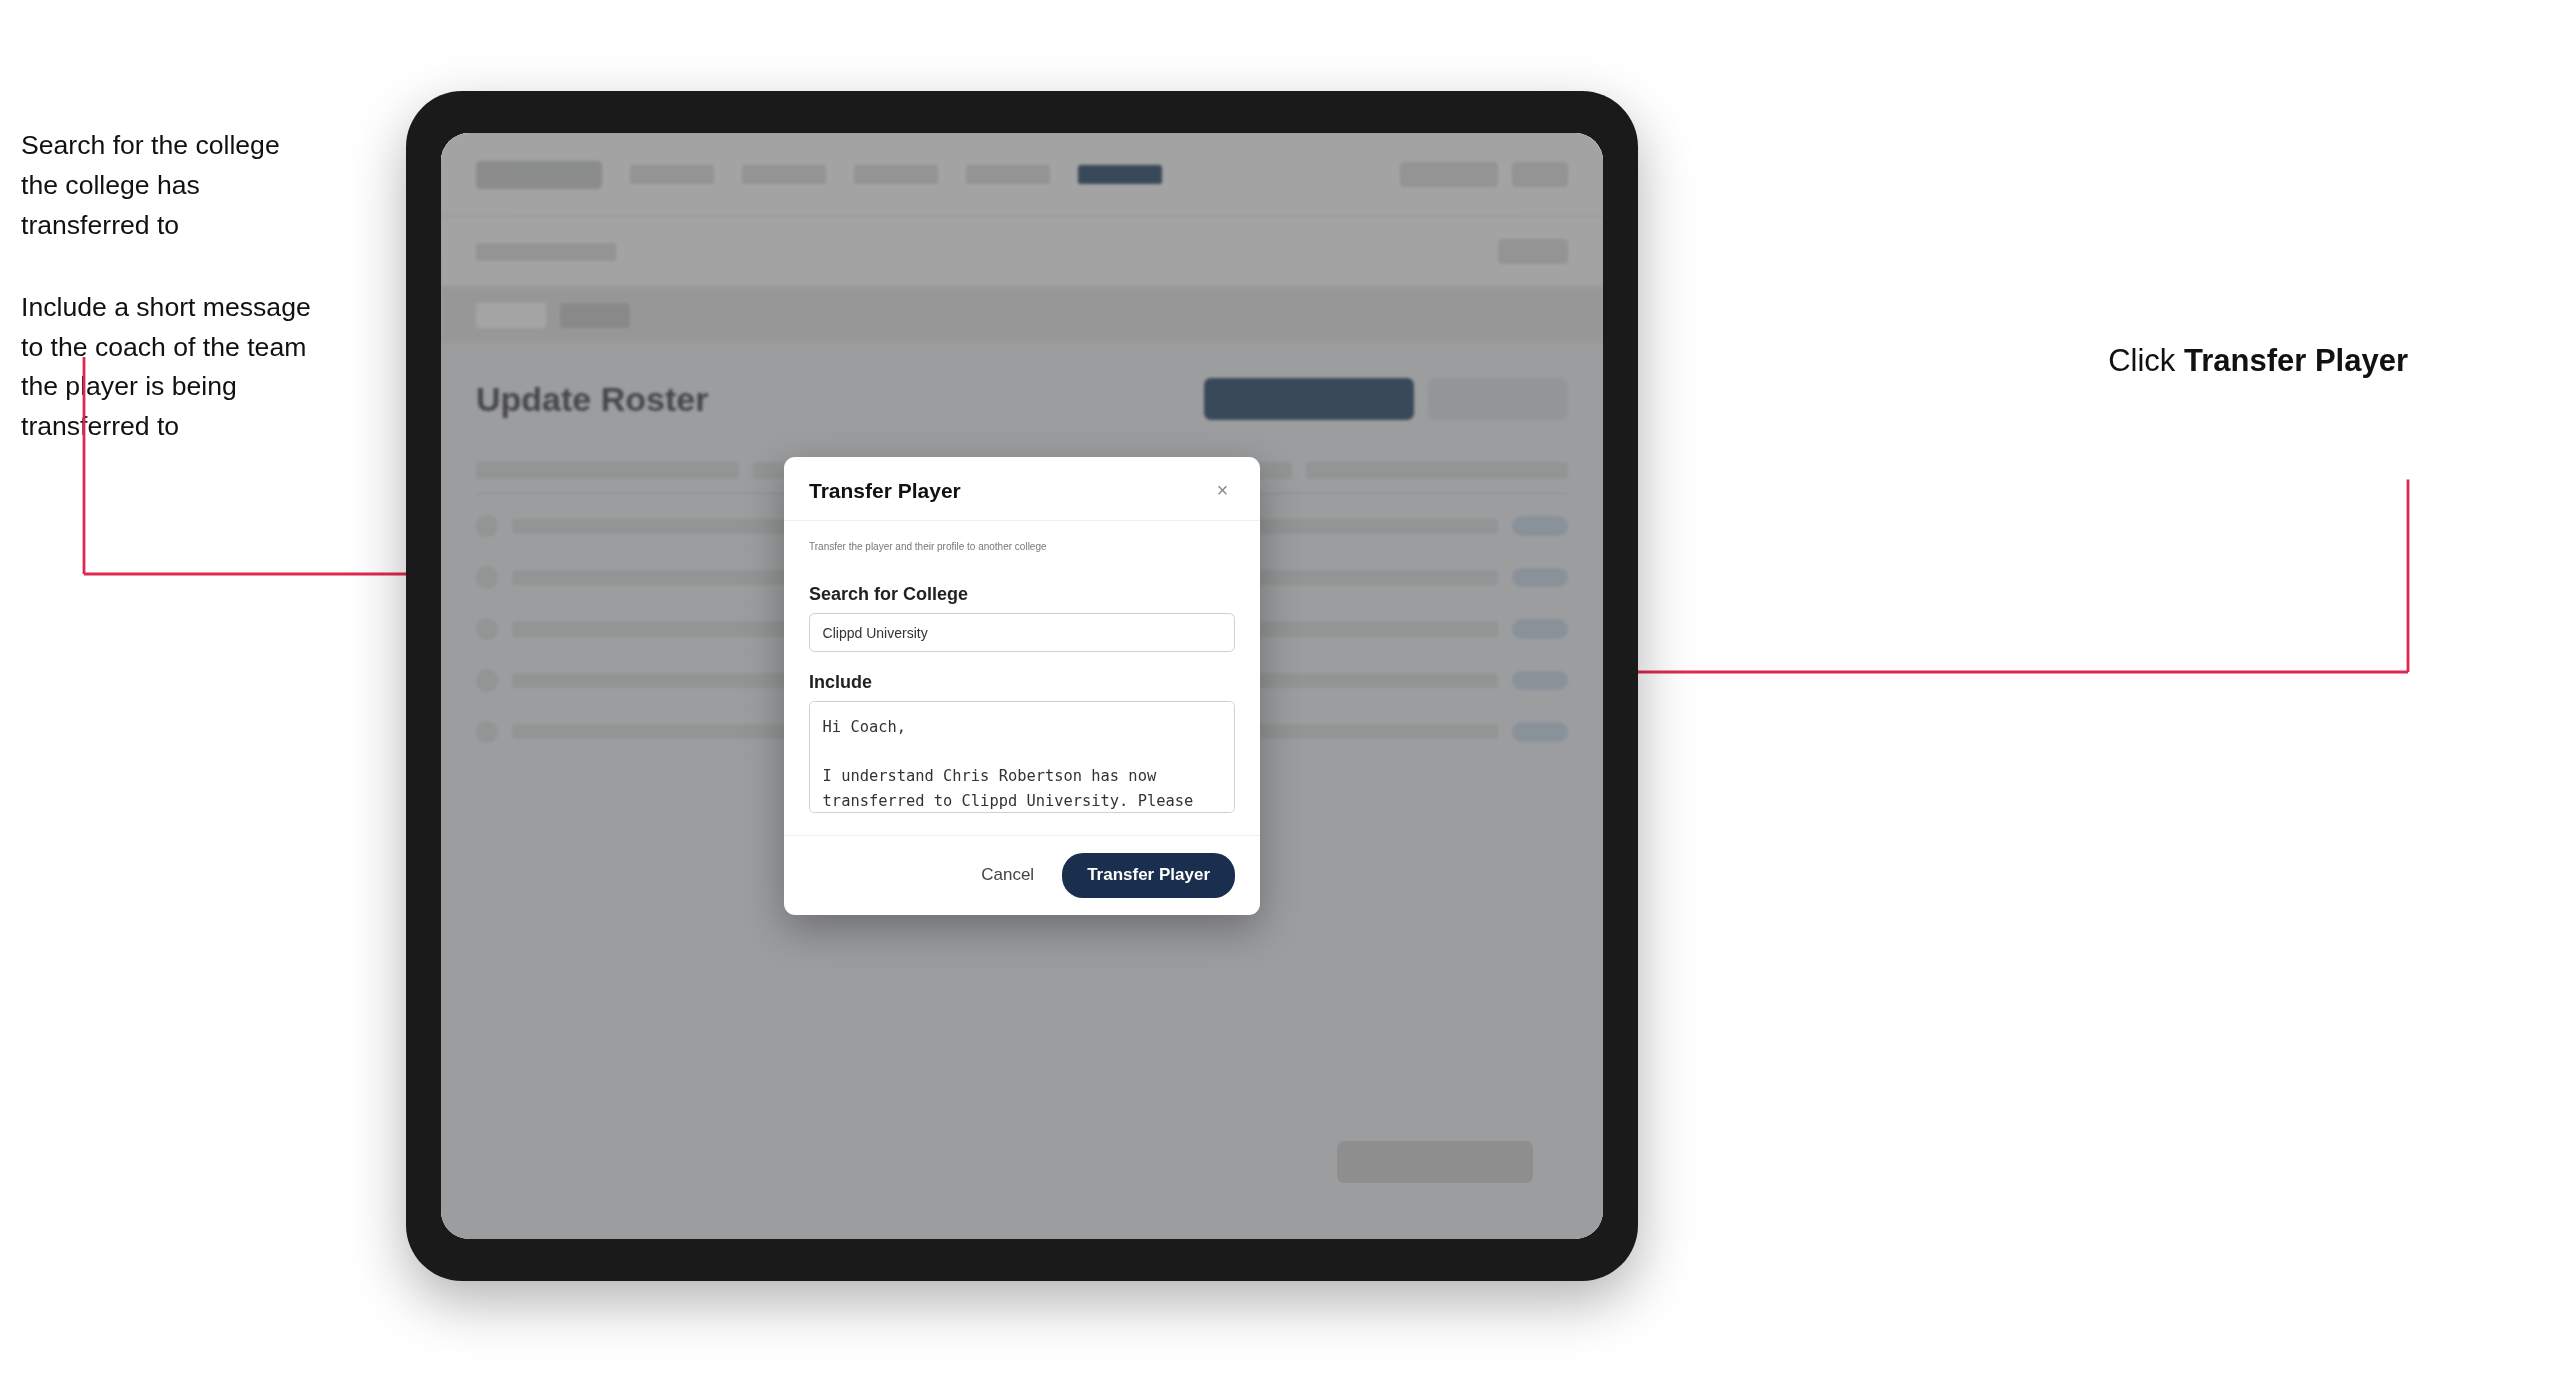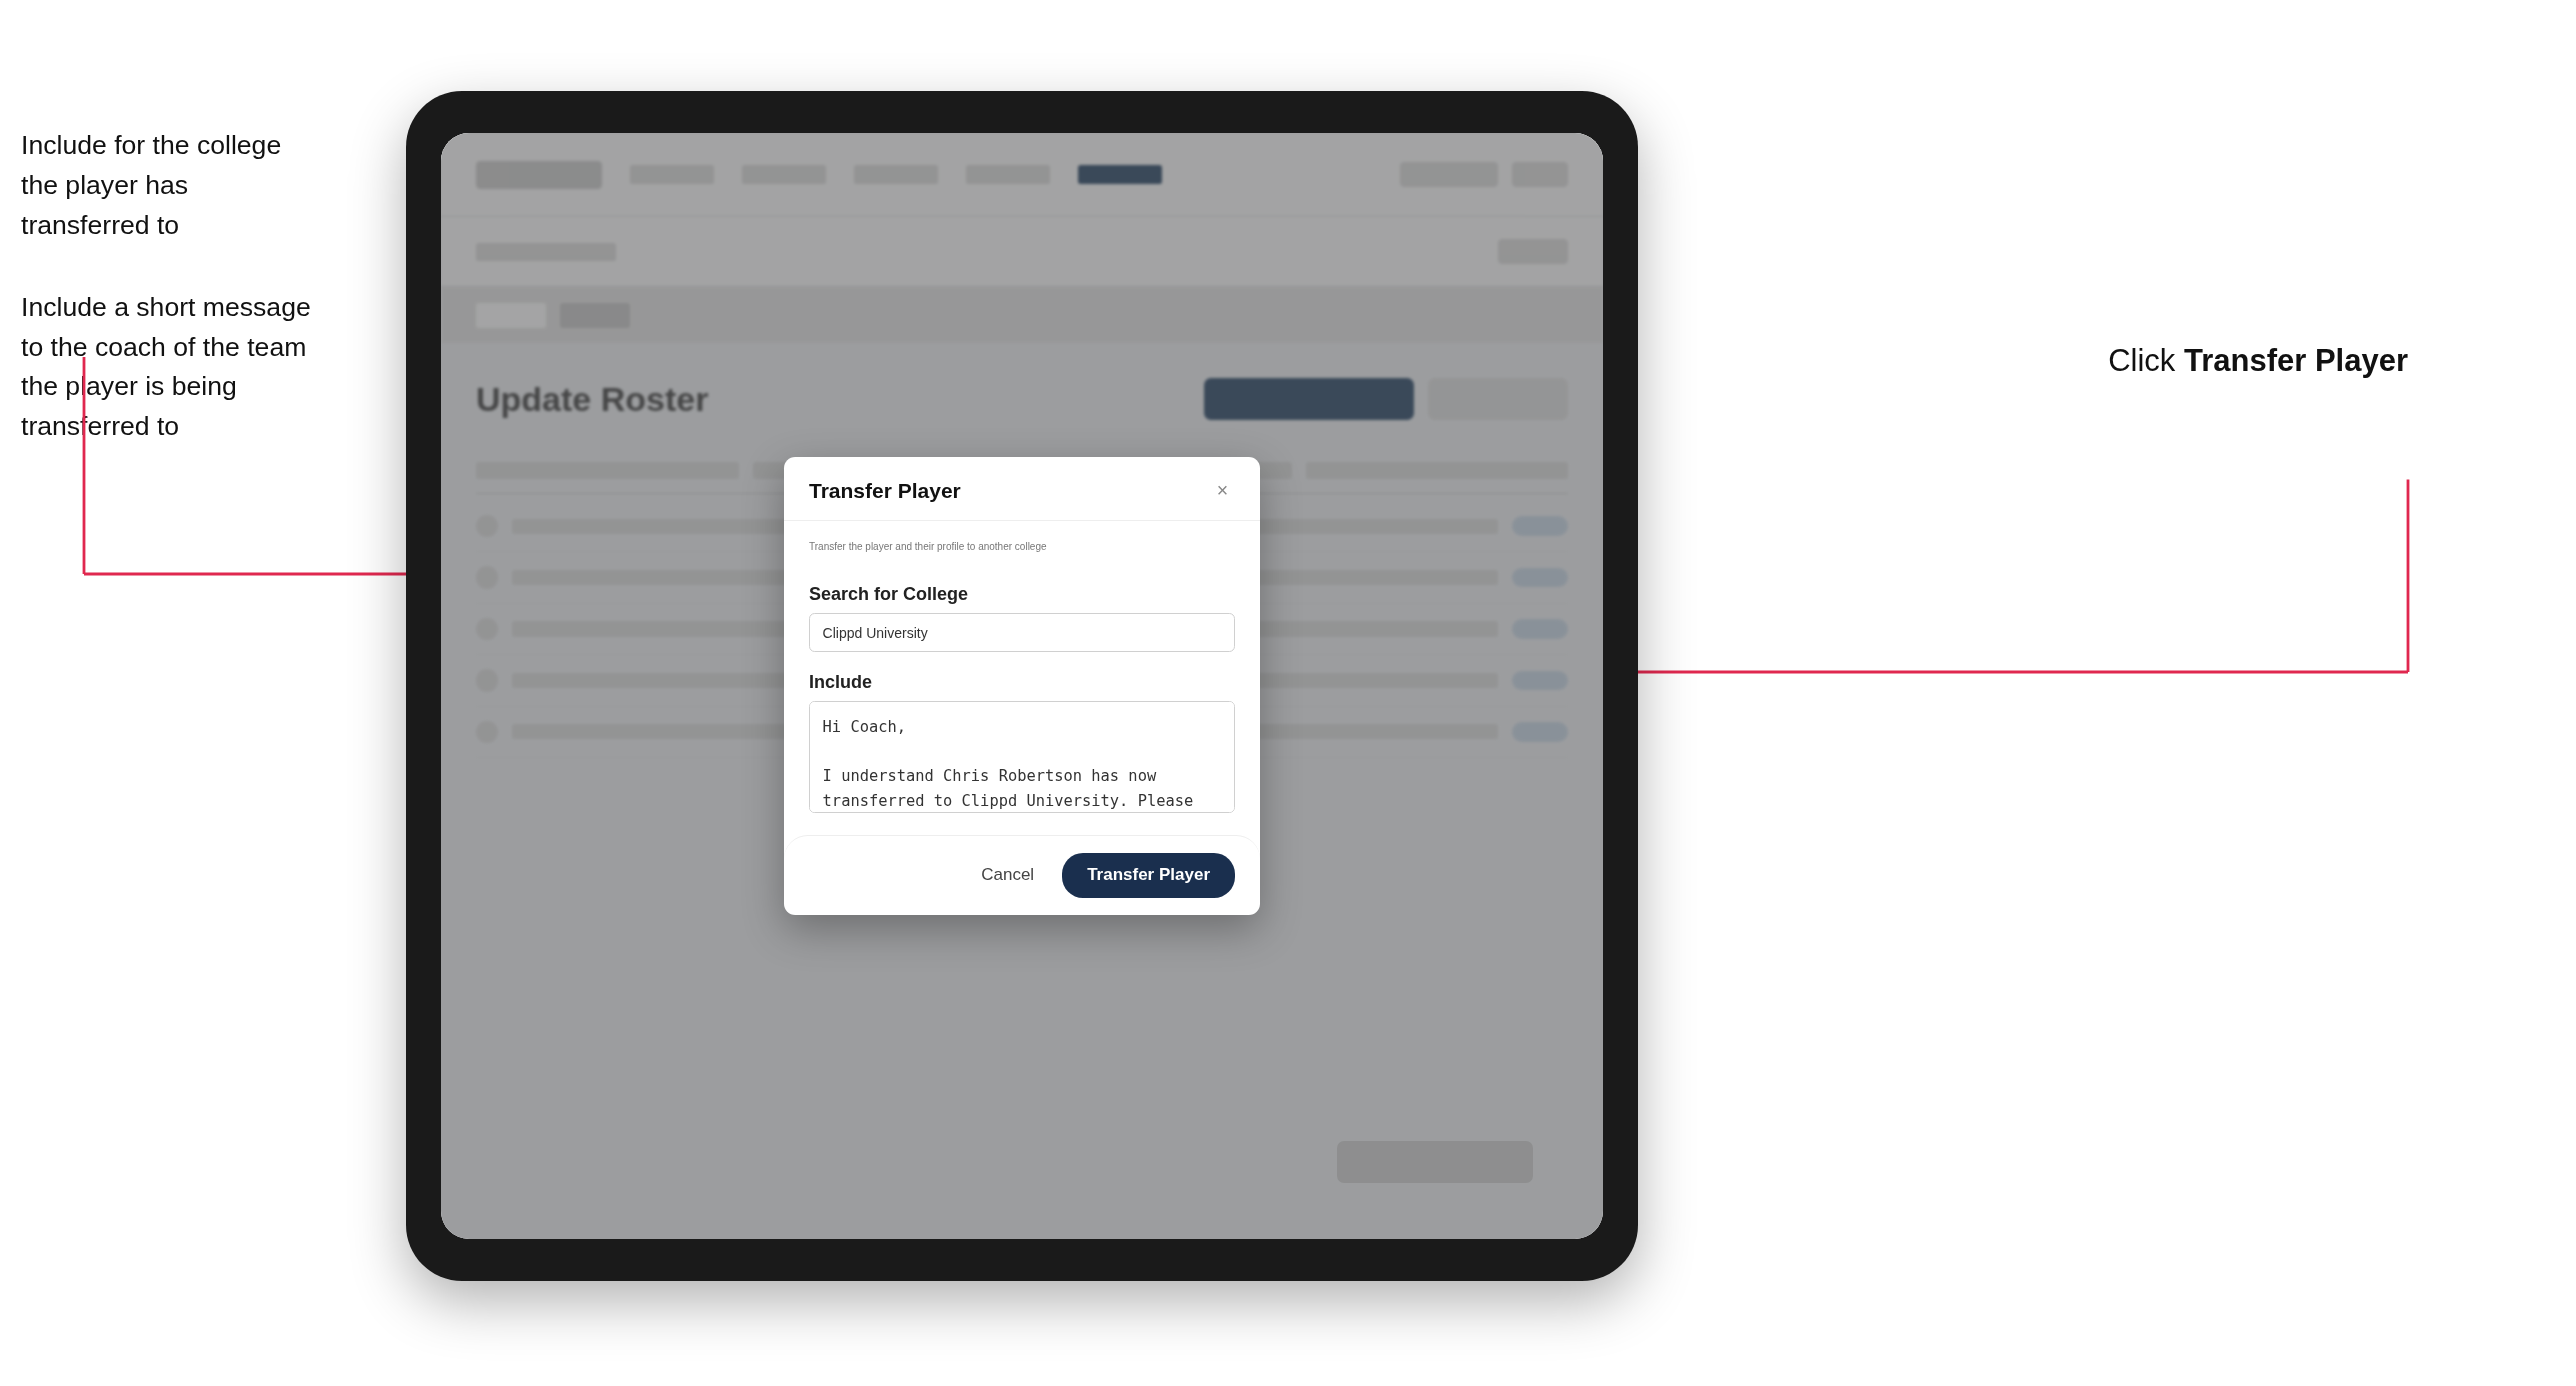--- a/index.html
+++ b/index.html
@@ -354,21 +354,20 @@
       line-height: 1.6;
     }
 
     .modal-footer {
       display: flex;
       justify-content: flex-end;
       align-items: center;
       gap: 14px;
       padding: 17px 25px;
       border-top: 0.7px solid #eee;
-      border-radius: 24px;
     }
 
     .btn-cancel {
       background: none;
       border: none;
       font-size: 17px;
       color: #444;
       cursor: pointer;
       padding: 7px 14px;
     }
@@ -394,21 +393,21 @@
       background: #ccc;
       border-radius: 7px;
       opacity: 0.6;
     }
 
   </style>
 </head>
 <body>
 
 <div class="annotation-left">
-  <p>Include for the college the player has transferred to</p>
+  <p>Search for the college the college has transferred to</p>
   <p>Include a short message to the coach of the team the player is being transferred to</p>
 </div>
 
 <div class="annotation-right">
   <span>Click </span><span class="bold">Transfer Player</span>
 </div>
 
 <svg class="arrow-svg" viewBox="0 0 3680 1980" width="2576" height="1386">
 
   <line x1="580" y1="810" x2="950" y2="810" stroke="#e0284f" stroke-width="4"></line>

